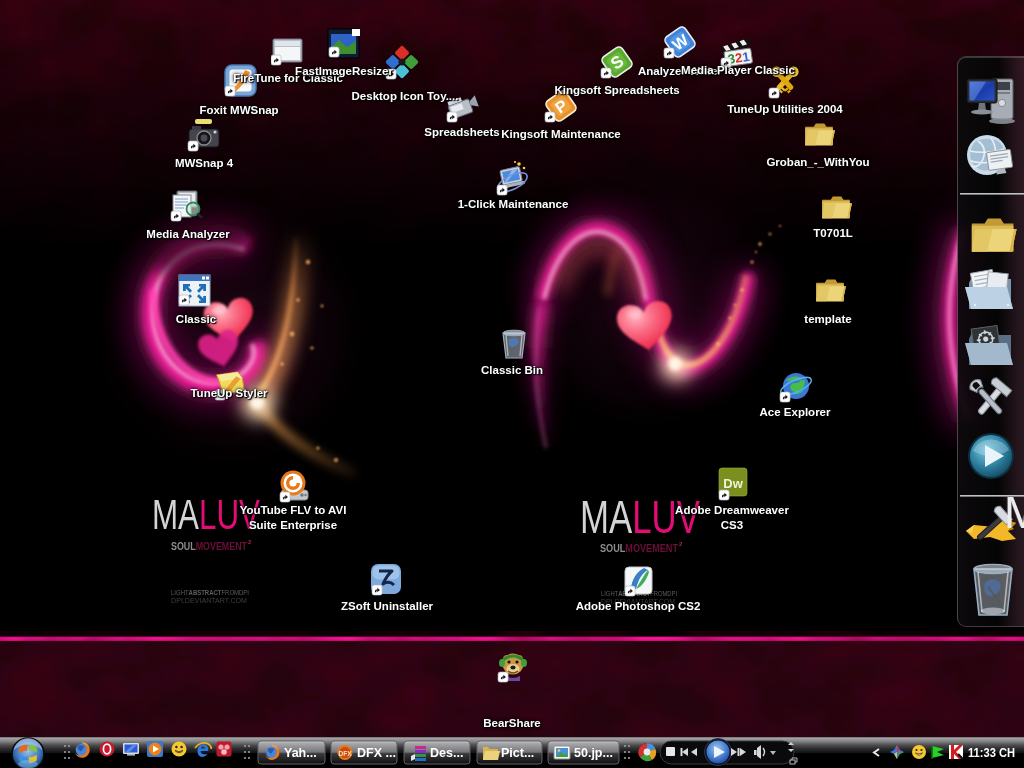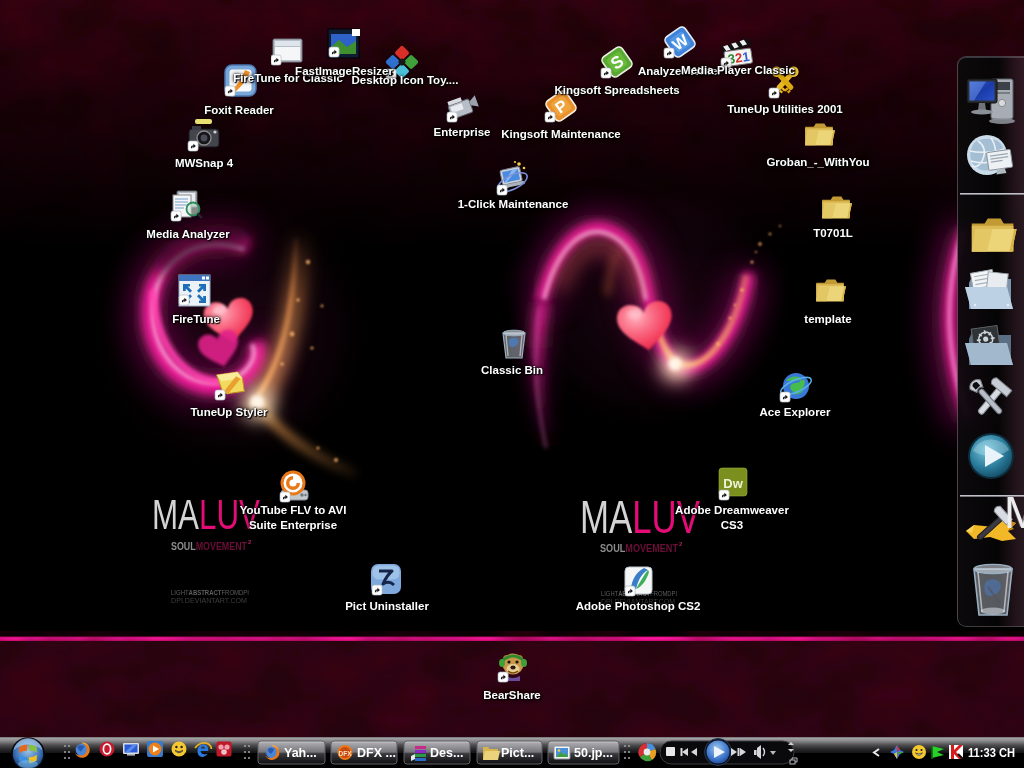--- a/index.html
+++ b/index.html
@@ -234,40 +234,40 @@
  <div class="ico" style="left:382px;top:45px"><svg width="40" height="38">
    <g transform="translate(20,17) rotate(45)">
      <rect x="-12" y="-12" width="11" height="11" rx="2" fill="#d83028"></rect>
      <rect x="1" y="-12" width="11" height="11" rx="2" fill="#3fa03a"></rect>
      <rect x="-12" y="1" width="11" height="11" rx="2" fill="#2f6fd0"></rect>
      <rect x="1" y="1" width="11" height="11" rx="2" fill="#4ac0d8"></rect>
      <circle cx="0" cy="0" r="3.4" fill="#181818"></circle>
    </g>
    <use href="#sc" x="4" y="24"></use>
         </svg></div>
- <div class="lbl" style="left:405px;top:73px">Desktop Icon Toy....</div>
+ <div class="lbl" style="left:405px;top:89px">Desktop Icon Toy....</div>
 
  <div class="ico" style="left:224px;top:64px"><svg width="34" height="34">
    <rect x="1" y="1" width="31" height="31" rx="7" fill="#7aa6d8" stroke="#4a76b0" stroke-width="1.5"></rect>
    <rect x="5.5" y="5.5" width="22" height="22" rx="3" fill="#f7f9fb"></rect>
    <path d="M8,26 C14,20 18,14 21,6 L26,8 C22,17 17,23 11,28 Z" fill="#f09028"></path>
    <use href="#sc" x="1" y="22"></use>
         </svg></div>
- <div class="lbl" style="left:239px;top:103px">Foxit Reader</div>
+ <div class="lbl" style="left:239px;top:103px">Foxit MWSnap</div>
 
  <div class="ico" style="left:445px;top:89px"><svg width="36" height="36">
    <g transform="rotate(-20 18 18)">
      <rect x="4" y="12" width="22" height="14" rx="2" fill="#b8bec8" stroke="#5a6068"></rect>
      <rect x="6" y="14" width="12" height="6" fill="#e8ecf0"></rect>
      <path d="M26,15 L33,11 L33,23 L26,19 Z" fill="#9aa2ae"></path>
      <rect x="5" y="8" width="14" height="4" fill="#d8dce2"></rect>
    </g>
    <use href="#sc" x="2" y="23"></use>
         </svg></div>
- <div class="lbl" style="left:462px;top:125px">Enterprise</div>
+ <div class="lbl" style="left:462px;top:125px">Spreadsheets</div>
 
  <div class="ico" style="left:186px;top:117px"><svg width="36" height="38">
    <rect x="9" y="2" width="17" height="5" rx="2" fill="#e8e070"></rect>
    <rect x="3" y="12" width="30" height="18" rx="3" fill="#44444c" stroke="#17171b"></rect>
    <rect x="6" y="9" width="9" height="4" fill="#3a3a42"></rect>
    <circle cx="18" cy="21" r="7" fill="#16161a" stroke="#888" stroke-width="1.4"></circle>
    <circle cx="18" cy="21" r="3.4" fill="#4a4a58"></circle>
    <circle cx="29" cy="15" r="1.6" fill="#d0d0d8"></circle>
    <use href="#sc" x="2" y="24"></use>
         </svg></div>
@@ -316,21 +316,21 @@
      <g transform="rotate(-42)">
               <rect x="-2.6" y="-13" width="5.2" height="24" rx="2.2" fill="#dca80f"></rect>
        <circle cx="0" cy="-12.5" r="5.2" fill="#e8bc28"></circle>
               <circle cx="0" cy="-12.5" r="2.2" fill="#7a5c0a"></circle>
        <rect x="-6.6" y="6" width="4" height="2.4" fill="#dca80f"></rect>
               <rect x="-5.8" y="9.4" width="3.2" height="2.2" fill="#dca80f"></rect>
             </g>
    </g>
    <use href="#sc" x="4" y="26"></use>
         </svg></div>
- <div class="lbl" style="left:785px;top:102px">TuneUp Utilities 2001</div>
+ <div class="lbl" style="left:785px;top:102px">TuneUp Utilities 2004</div>
 
  <div class="ico" style="left:542px;top:90px"><svg width="40" height="36">
    <g transform="translate(19,16) rotate(-35)">
      <rect x="-12" y="-12" width="24" height="24" rx="4.5" fill="#e8902a" stroke="#f8ecd8" stroke-width="1.6"></rect>
      <rect x="-8" y="-8" width="16" height="16" rx="3" fill="#f4aa45" opacity="0.7"></rect>
      <text x="0" y="6" font-size="16" font-weight="bold" fill="#fff" text-anchor="middle" font-family="Liberation Sans">P</text>
    </g>
    <use href="#sc" x="3" y="22"></use>
         </svg></div>
  <div class="lbl" style="left:561px;top:127px">Kingsoft Maintenance</div>
@@ -377,32 +377,32 @@
    <rect x="25" y="3.5" width="3" height="3" fill="#fff"></rect>
           <rect x="29" y="3.5" width="3" height="3" fill="#fff"></rect>
    <g fill="#1f6fb8">
      <path d="M6,11 L13,11 L13,13.6 L10.8,13.6 L15,17.8 L13,19.8 L8.8,15.6 L8.8,18 L6,18 Z"></path>
      <path d="M29,11 L22,11 L22,13.6 L24.2,13.6 L20,17.8 L22,19.8 L26.2,15.6 L26.2,18 L29,18 Z"></path>
      <path d="M6,30 L13,30 L13,27.4 L10.8,27.4 L15,23.2 L13,21.2 L8.8,25.4 L8.8,23 L6,23 Z"></path>
      <path d="M29,30 L22,30 L22,27.4 L24.2,27.4 L20,23.2 L22,21.2 L26.2,25.4 L26.2,23 L29,23 Z"></path>
    </g>
    <use href="#sc" x="2" y="22"></use>
         </svg></div>
- <div class="lbl" style="left:196px;top:312px">FireTune</div>
+ <div class="lbl" style="left:196px;top:312px">Classic</div>
 
  <div class="ico" style="left:213px;top:367px"><svg width="36" height="36">
    <g transform="rotate(-8 18 16)">
      <path d="M5,6 L26,6 L30,13 L30,26 L9,26 Z" fill="#f2da5e" stroke="#b89a20"></path>
      <path d="M5,6 L9,13 L30,13 L26,6 Z" fill="#f8ec9a"></path>
      <path d="M9,24 L24,10 L28,13 L13,27 Z" fill="#e8a030"></path>
      <path d="M9,24 L13,27 L8,28.5 Z" fill="#3a3a3a"></path>
    </g>
    <use href="#sc" x="2" y="23"></use>
         </svg></div>
- <div class="lbl" style="left:229px;top:405px">TuneUp Styler</div>
+ <div class="lbl" style="left:229px;top:386px">TuneUp Styler</div>
 
  <div class="ico" style="left:497px;top:326px"><svg width="34" height="36">
    <path d="M6,7 L28,7 L25,32 L9,32 Z" fill="#cfdce8" fill-opacity="0.45" stroke="#9ab0c0" stroke-width="1.2"></path>
    <ellipse cx="17" cy="7" rx="11" ry="2.8" fill="#e4ecf4" fill-opacity="0.6" stroke="#9ab0c0"></ellipse>
    <path d="M12,14 C14,11 20,11 21,14 C23,17 19,20 16,21 C13,22 11,18 12,14 Z" fill="#4a7ec0" opacity="0.8"></path>
    <path d="M9,9 L11,30 M25,9 L23,30" stroke="#fff" stroke-opacity="0.5" stroke-width="1.4"></path>
         </svg></div>
  <div class="lbl" style="left:512px;top:363px">Classic Bin</div>
 
  <div class="ico" style="left:813px;top:272px"><svg width="34" height="34" viewBox="0 0 32 30">
@@ -437,21 +437,21 @@
    <use href="#sc" x="3" y="24"></use>
         </svg></div>
  <div class="lbl" style="left:732px;top:503px">Adobe Dreamweaver<br>CS3</div>
 
  <div class="ico" style="left:369px;top:562px"><svg width="36" height="36">
    <rect x="2" y="2" width="30" height="30" rx="7" fill="#7fa8dc"></rect>
    <rect x="3.5" y="3.5" width="27" height="14" rx="6" fill="#a8c8ec" opacity="0.8"></rect>
    <path d="M10,9 L23,9 Q18,13 14,22 Q20,18 25,23" fill="none" stroke="#16264a" stroke-width="3" stroke-linejoin="round"></path>
    <use href="#sc" x="3" y="23"></use>
         </svg></div>
- <div class="lbl" style="left:387px;top:599px">Pict Uninstaller</div>
+ <div class="lbl" style="left:387px;top:599px">ZSoft Uninstaller</div>
 
  <div class="ico" style="left:621px;top:563px"><svg width="36" height="36">
    <rect x="4" y="4" width="27" height="27" rx="4" fill="#f4f6f8" stroke="#c0c6cc"></rect>
    <path d="M23,5 C15,9 11,17 10,25 L15,26 C17,17 21,10 27,7 Z" fill="#3a7ec8"></path>
    <path d="M27,7 C23,12 19,19 15,26 C21,24 26,16 28,9 Z" fill="#3fae5a"></path>
    <path d="M10,25 L8,30" stroke="#777" stroke-width="1.8"></path>
    <use href="#sc" x="4" y="23"></use>
         </svg></div>
  <div class="lbl" style="left:638px;top:599px">Adobe Photoshop CS2</div>
 
@@ -463,21 +463,21 @@
    <ellipse cx="19" cy="18.5" rx="2.6" ry="2" fill="#2a1a0a"></ellipse>
    <path d="M14,22 Q19,26 24,22" stroke="#7a4a10" stroke-width="1.4" fill="none"></path>
    <circle cx="15" cy="13" r="1.6" fill="#1a1008"></circle>
           <circle cx="23" cy="13" r="1.6" fill="#1a1008"></circle>
    <path d="M8,12 Q19,2 30,12" stroke="#2f8a2f" stroke-width="3" fill="none"></path>
    <ellipse cx="8" cy="14" rx="3" ry="4" fill="#3fa03a"></ellipse>
           <ellipse cx="30" cy="14" rx="3" ry="4" fill="#3fa03a"></ellipse>
    <path d="M12,27 Q19,31 26,27 L26,32 L12,32 Z" fill="#6a4a9a"></path>
    <use href="#sc" x="4" y="23"></use>
         </svg></div>
- <div class="lbl" style="left:512px;top:688px">BearShare</div>
+ <div class="lbl" style="left:512px;top:716px">BearShare</div>
 </div>
 
 <div id="dock" style="position:absolute;left:957px;top:56px;width:67px;height:569px;
   background:linear-gradient(90deg,rgba(12,10,12,0.95) 0%,rgba(6,5,6,0.96) 60%,rgba(44,26,34,0.8) 88%,rgba(62,42,52,0.62) 100%);
   border:1px solid rgba(110,102,110,0.55);border-right:none;border-radius:9px 0 0 9px;box-shadow:inset 0 1px 0 rgba(200,200,210,0.25);">
  <svg width="66" height="568" style="position:absolute;left:0;top:0">
   <defs>
    <linearGradient id="scrG" x1="0" y1="0" x2="1" y2="1">
             <stop offset="0" stop-color="#3a62d8"></stop>
             <stop offset="0.5" stop-color="#1a3aa8"></stop>

